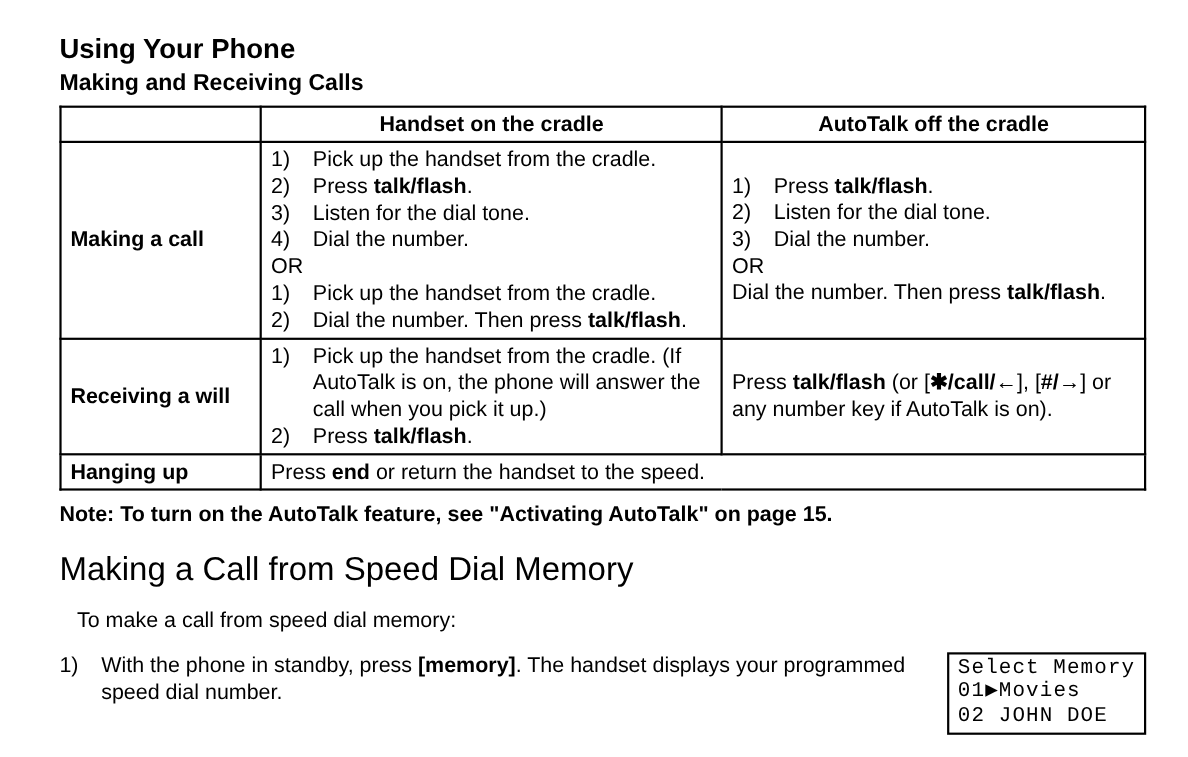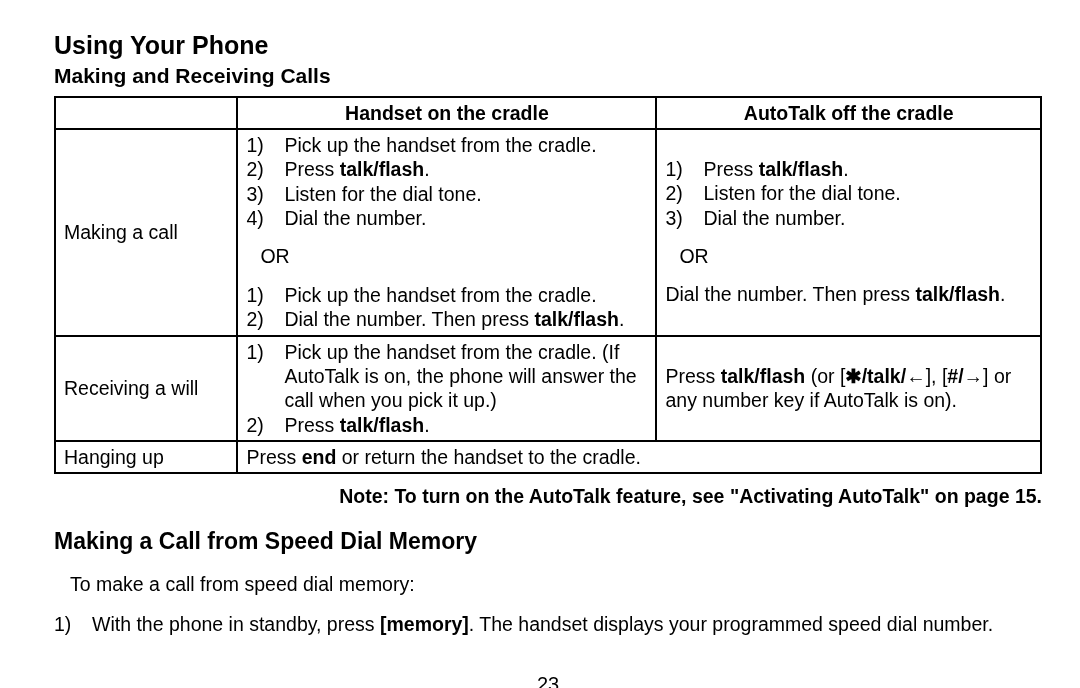--- a/index.html
+++ b/index.html
@@ -18,22 +18,22 @@
     font-size: 25px;
     font-weight: bold;
     margin: 0 0 0 0;
   }
   h2 {
     font-size: 21px;
     font-weight: bold;
     margin: 2px 0 6px 0;
   }
   h3 {
-    font-size: 23px;
-    font-weight: bold;
+    font-size: 30px;
+    font-weight: normal;
     margin: 18px 0 2px 0;
   }
   table {
     border-collapse: collapse;
     width: 100%;
     table-layout: fixed;
   }
   col.c0 { width: 18.5%; }
   col.c1 { width: 42.5%; }
   col.c2 { width: 39%; }
@@ -43,33 +43,33 @@
     vertical-align: top;
     text-align: left;
     font-size: 19.5px;
   }
   th.head {
     font-weight: bold;
     text-align: center;
     margin-left: 32px;
   }
   td.rowhead {
-    font-weight: normal;
+    font-weight: bold;
     vertical-align: middle;
   }
   .ol {
     display: grid;
     grid-template-columns: 28px auto;
     column-gap: 10px;
     row-gap: 0;
   }
   .ol .n { text-align: left; }
-  .or { margin: 14px; }
+  .or { margin: 0; }
   .note {
-    text-align: right;
+    text-align: left;
     font-weight: bold;
     font-size: 19.5px;
     margin: 10px 0 0 0;
   }
   .intro { margin: 16px; }
   .speed-wrap {
     display: flex;
     align-items: flex-start;
     gap: 26px;
   }
@@ -155,42 +155,45 @@
     <td class="rowhead">Receiving a will</td>
     <td>
       <div class="ol">
         <span class="n">1)</span>
         <span>Pick up the handset from the cradle. (If AutoTalk is on, the phone will answer the call when you pick it up.)</span>
         <span class="n">2)</span>
         <span><span>Press </span><b>talk/flash</b>.</span>
       </div>
     </td>
     <td style="vertical-align:middle">
-      <span>Press </span><b>talk/flash</b><span> (or [</span><b>✱/talk/←</b><span>], [</span><b>#/→</b><span>] or any number key if AutoTalk is on).</span>
+      <span>Press </span><b>talk/flash</b><span> (or [</span><b>✱/call/←</b><span>], [</span><b>#/→</b><span>] or any number key if AutoTalk is on).</span>
     </td>
   </tr>
 
   <tr>
     <td class="rowhead" style="vertical-align:top">Hanging up</td>
     <td colspan="2">
-      <span>Press </span><b>end</b><span> or return the handset to the cradle.</span>
+      <span>Press </span><b>end</b><span> or return the handset to the speed.</span>
     </td>
   </tr>
 </tbody>
   </table>
 
 <div class="note">Note: To turn on the AutoTalk feature, see "Activating AutoTalk" on page 15.</div>
 
 <h3>Making a Call from Speed Dial Memory</h3>
 <p class="intro">To make a call from speed dial memory:</p>
 
 <div class="speed-wrap">
   <div class="speed-text">
     <div class="speed-ol">
       <span class="n">1)</span>
       <span>
         <span>With the phone in standby, press </span><b>[memory]</b><span>. The handset displays your programmed speed dial number.</span>
       </span>
     </div>
   </div>
+  <div class="lcd"><span>Select Memory</span>
+<span>01▶Movies</span>
+<span>02 JOHN DOE</span></div>
 </div>
 
 <div class="pagenum">23</div>
 
 </body></html>

